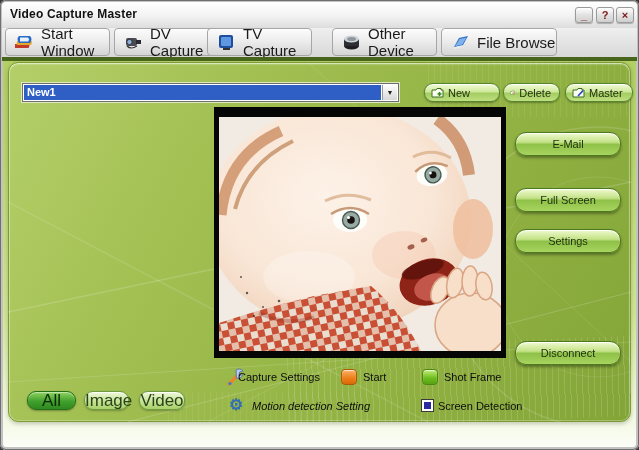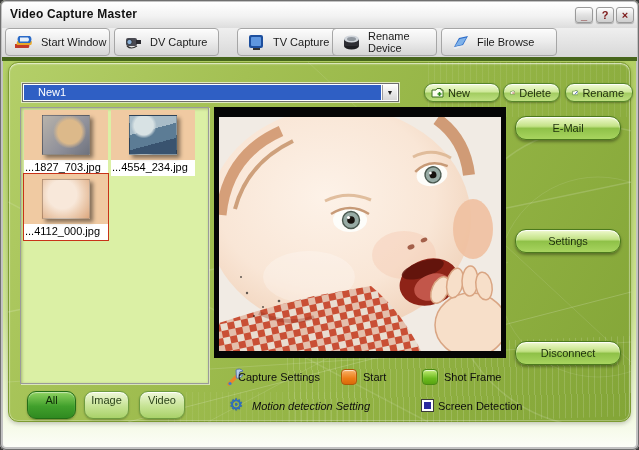--- a/index.html
+++ b/index.html
@@ -17,36 +17,36 @@
   .winbtn{position:absolute;top:5px;width:18px;height:16px;border:1px solid #9a9a9a;border-radius:3px;
     background:linear-gradient(#ffffff,#e2e2e2 50%,#cfcfcf);color:#7b1616;font-size:11px;font-weight:bold;
     text-align:center;line-height:14px;box-shadow:0 1px 1px rgba(0,0,0,.25);cursor:default;}
   .winbtn.min{right:44px;} .winbtn.help{right:23px;} .winbtn.close{right:3px;}
 
   
   .tabbar{position:absolute;left:2px;top:28px;right:2px;height:29px;
     background:linear-gradient(#efefef,#d8d8d8);}
   .tab{position:absolute;top:0;height:28px;width:105px;border:1px solid #a6a6a6;border-radius:4px;
     background:linear-gradient(#fcfcfc,#ececec 48%,#d5d5d5);display:flex;align-items:center;gap:7px;
-    padding-left:9px;font-size:11px;color:#1a1a1a;box-shadow:inset 0 1px 0 #fff;cursor:default;}
+    padding-left:9px;font-size:15px;color:#1a1a1a;box-shadow:inset 0 1px 0 #fff;cursor:default;}
   .tab .ticon{width:19px;height:17px;flex:0 0 auto;}
 
   
   .bodyline{position:absolute;left:2px;top:57px;right:2px;height:4px;background:#47661c;}
   .panel{position:absolute;left:8px;top:62px;width:623px;height:360px;border-radius:10px;
     background:linear-gradient(118deg,#b4cf69 0%,#a3c053 30%,#94b445 60%,#83a537 100%);
     border:1px solid #7d9c33;box-shadow:inset 0 1px 2px rgba(255,255,255,.65), inset 0 0 0 1px rgba(255,255,255,.25), 0 2px 4px rgba(0,0,0,.2);}
   .deco{position:absolute;left:8px;top:62px;width:623px;height:360px;pointer-events:none;border-radius:10px;overflow:hidden;}
   .hatch{position:absolute;background:repeating-linear-gradient(90deg,rgba(255,255,255,.14) 0 1px,transparent 1px 6px);}
 
   
   .combo{position:absolute;left:22px;top:83px;width:377px;height:19px;background:#fff;
     border:1px solid #6e6e6e;box-shadow:0 0 0 1px #dfe9c0;}
   .combo-sel{position:absolute;left:1px;top:1px;bottom:1px;right:17px;background:#2f5fc4;
-    color:#fff;font-size:11px;line-height:15px;padding-left:14px;}
+    color:#fff;font-size:11px;line-height:15px;padding-left:3px;font-weight:bold;}
   .combo-arrow{position:absolute;right:1px;top:1px;bottom:1px;width:15px;
     background:linear-gradient(#fdfdfd,#d8d8d8);border-left:1px solid #9a9a9a;
     font-size:7px;color:#222;text-align:center;line-height:15px;cursor:default;}
   .pill-btn{position:absolute;top:83px;height:19px;border-radius:9px;border:1px solid #57862a;
     background:linear-gradient(#f3fbda,#cfe99b 45%,#a3cd62 55%,#bfe080);
     box-shadow:inset 0 1px 0 rgba(255,255,255,.9), 0 1px 2px rgba(0,0,0,.3);
     display:flex;align-items:center;gap:4px;padding:0 8px 0 6px;font-size:11px;color:#23320e;cursor:default;}
   .pill-btn svg{width:13px;height:11px;}
 
   
@@ -75,21 +75,21 @@
   
   .cap-label{position:absolute;font-size:11px;color:#0d0d0d;}
   .swatch{position:absolute;width:16px;height:16px;border-radius:4px;}
   .swatch.orange{background:linear-gradient(#f9b269,#ec7d16 60%,#d96a0a);border:1px solid #b05808;box-shadow:inset 0 1px 1px rgba(255,255,255,.7);}
   .swatch.green{background:linear-gradient(#c2ec74,#6cba1e 60%,#58a312);border:1px solid #4a8a14;box-shadow:inset 0 1px 1px rgba(255,255,255,.7);}
   .checkbox{position:absolute;width:13px;height:13px;background:#fff;border:1px solid #3a3a3a;display:flex;align-items:center;justify-content:center;cursor:default;}
   .checkbox .inner{width:7px;height:7px;background:#2b2b9e;}
   .gear{position:absolute;font-size:16px;color:#2f6fc4;line-height:16px;text-shadow:0 0 1px #1a4a90;cursor:default;}
 
   
-  .filter-btn{position:absolute;top:391px;height:28px;border-radius:9px;font-size:11px;text-align:center;line-height:17px;cursor:default;}
+  .filter-btn{position:absolute;top:391px;height:19px;border-radius:9px;font-size:17px;text-align:center;line-height:17px;cursor:default;}
   .filter-btn.active{background:linear-gradient(#8ed260,#41a02c 55%,#2f8a20);border:1px solid #236e16;color:#0d2a06;box-shadow:inset 0 1px 1px rgba(255,255,255,.5), 0 1px 2px rgba(0,0,0,.3);}
   .filter-btn.idle{background:linear-gradient(#f0f8da,#c6e394 55%,#a9d169);border:1px solid #6f9c40;color:#2b431a;box-shadow:inset 0 1px 0 rgba(255,255,255,.9), 0 1px 2px rgba(0,0,0,.25);}
 </style>
 </head>
 <body>
 
 <div id="window">
 
   <div class="titlebar">
     <span class="title">Video Capture Master</span>
@@ -110,36 +110,36 @@
     </div>
     <div class="tab" style="left:112px;">
       <svg class="ticon" viewBox="0 0 19 17">
         <rect x="2" y="4" width="11" height="8" rx="2" fill="#4a4a52"></rect>
         <circle cx="5.5" cy="8" r="2.6" fill="#8ab0d8" stroke="#222" stroke-width=".7"></circle>
         <rect x="12" y="6" width="5" height="4" fill="#2a2a30"></rect>
         <path d="M3 12 Q7 16 13 12" stroke="#333" fill="none" stroke-width="1.2"></path>
       </svg>
       <span>DV Capture</span>
     </div>
-    <div class="tab" style="left:235px;">
+    <div class="tab" style="left:205px;">
       <svg class="ticon" viewBox="0 0 19 17">
         <rect x="2" y="1" width="14" height="13" rx="2" fill="#1d4f9e"></rect>
         <rect x="4" y="3" width="10" height="9" rx="1" fill="#5f97e0"></rect>
         <rect x="6" y="14" width="7" height="2" fill="#333"></rect>
       </svg>
       <span>TV Capture</span>
     </div>
     <div class="tab" style="left:330px;">
       <svg class="ticon" viewBox="0 0 19 17">
         <ellipse cx="9.5" cy="12" rx="7.5" ry="3.5" fill="#1e1e22"></ellipse>
         <rect x="2" y="5" width="15" height="7" fill="#2e2e34"></rect>
         <ellipse cx="9.5" cy="5" rx="7.5" ry="3.5" fill="#cfd4da"></ellipse>
         <ellipse cx="9.5" cy="5" rx="4.5" ry="2" fill="#8f969e"></ellipse>
       </svg>
-      <span>Rename Device</span>
+      <span>Other Device</span>
     </div>
     <div class="tab" style="left:439px;width:116px;">
       <svg class="ticon" viewBox="0 0 19 17">
         <path d="M3 13 L8 4 L17 2 L12 11 Z" fill="#2a6ac8"></path>
         <path d="M4 12.3 L8.6 5 L15.5 3.4 L11.3 10.4 Z" fill="#7fb2ea"></path>
         <path d="M2 14 L7 12.5 L13 12 L4 15 Z" fill="#e8eef6"></path>
       </svg>
       <span>File Browse</span>
     </div>
   </div>
@@ -182,43 +182,23 @@
       <path d="M1 3 L5 3 L6 1.5 L10 1.5 L10 3 L12 3 L12 10 L1 10 Z" fill="#fdfdf2" stroke="#3c6e1f" stroke-width="1"></path>
       <path d="M6.8 5.2 L10.2 8.6 M10.2 5.2 L6.8 8.6" stroke="#b02a1a" stroke-width="1.5"></path>
     </svg>
     <span>Delete</span>
   </div>
   <div class="pill-btn" style="left:565px;width:68px;">
     <svg viewBox="0 0 13 11">
       <path d="M1 3 L5 3 L6 1.5 L10 1.5 L10 3 L12 3 L12 10 L1 10 Z" fill="#fdfdf2" stroke="#3c6e1f" stroke-width="1"></path>
       <path d="M6 9 L11 3.6" stroke="#2a4ac0" stroke-width="1.6"></path>
     </svg>
-    <span>Rename</span>
-  </div>
-
-  <div class="thumb-panel">
-    <div class="thumb-item" style="left:3px;top:2px;">
-      <div class="tile">
-          <div class="mini m1"></div>
-        </div>
-      <div class="fname">...1827_703.jpg</div>
-    </div>
-    <div class="thumb-item" style="left:90px;top:2px;">
-      <div class="tile">
-          <div class="mini m2"></div>
-        </div>
-      <div class="fname">...4554_234.jpg</div>
-    </div>
-    <div class="thumb-item selected" style="left:3px;top:66px;">
-      <div class="tile">
-          <div class="mini m3"></div>
-        </div>
-      <div class="fname">...4112_000.jpg</div>
-    </div>
-  </div>
+    <span>Master</span>
+  </div>
+
 
   <div class="preview">
     <div class="screen">
       <svg viewBox="0 0 282 234" preserveAspectRatio="none">
         <defs>
           <radialGradient id="skin" cx="45%" cy="40%" r="75%">
             <stop offset="0%" stop-color="#fdf2e8"></stop>
             <stop offset="55%" stop-color="#f9e6d6"></stop>
             <stop offset="85%" stop-color="#f0d2ba"></stop>
             <stop offset="100%" stop-color="#e6bd9e"></stop>
@@ -285,21 +265,22 @@
           <circle cx="28" cy="176" r="1.2"></circle>
             <circle cx="44" cy="190" r="1"></circle>
             <circle cx="60" cy="184" r="1.3"></circle>
           <circle cx="35" cy="199" r="1"></circle>
             <circle cx="22" cy="160" r="1"></circle>
         </g>
       </svg>
     </div>
   </div>
 
-  <div class="action-btn" style="top:116px;">E-Mail</div>
+  <div class="action-btn" style="top:132px;">E-Mail</div>
+  <div class="action-btn" style="top:188px;">Full Screen</div>
   <div class="action-btn" style="top:229px;">Settings</div>
   <div class="action-btn" style="top:313px;margin-top:28px;">Disconnect</div>
 
   <svg style="position:absolute;left:226px;top:367px;width:20px;height:20px;" viewBox="0 0 20 20">
     <path d="M3 17 L11 9" stroke="#e8862a" stroke-width="3.4" stroke-linecap="round"></path>
     <path d="M10 3 a5 5 0 0 1 7 1 l-3.4 1 -0.6 3.4 3.8 -0.6 a5 5 0 0 1 -6.4 3.2 Z" fill="#b8cce8" stroke="#5a78a8" stroke-width="1"></path>
     <circle cx="4" cy="16.5" r="1.6" fill="#3a7bd5"></circle>
   </svg>
   <span class="cap-label" style="left:238px;top:371px;">Capture Settings</span>
   <span class="swatch orange" style="left:341px;top:369px;"></span>

